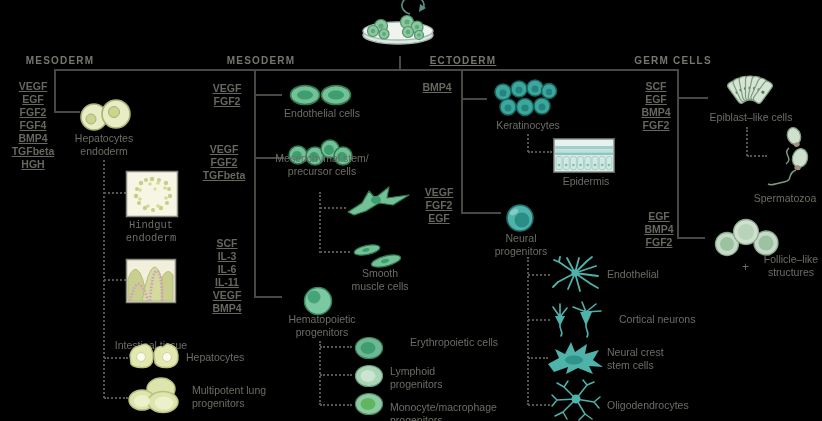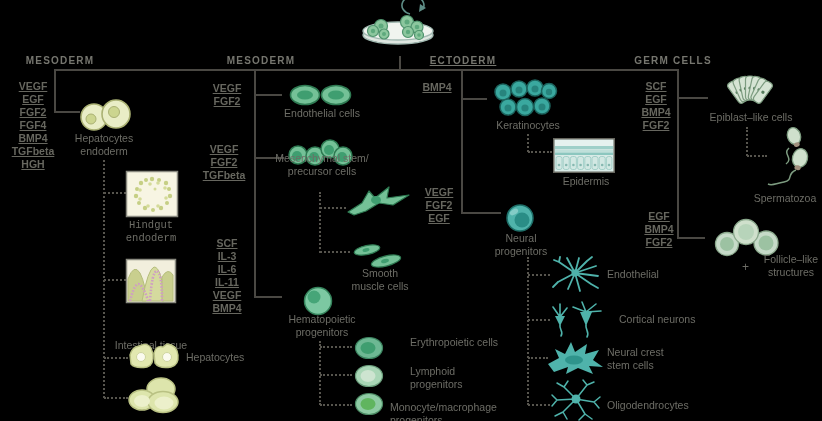--- a/index.html
+++ b/index.html
@@ -160,20 +160,21 @@
   </svg>
   <div class="lbl" style="left:186px;top:351px;white-space:nowrap;">Hepatocytes</div>
 
   <svg style="left:126px;top:376px" width="56" height="38" viewBox="0 0 56 38">
     <ellipse cx="35" cy="13" rx="14" ry="11" fill="#dde5ac" stroke="#b9c183" stroke-width="1.5"></ellipse>
     <ellipse cx="16" cy="24" rx="13" ry="10" fill="#dde5ac" stroke="#b9c183" stroke-width="1.5"></ellipse>
     <ellipse cx="37" cy="26" rx="15" ry="10.5" fill="#dde5ac" stroke="#b9c183" stroke-width="1.5"></ellipse>
     <ellipse cx="16" cy="25" rx="8" ry="6" fill="#ecf0cb"></ellipse>
     <ellipse cx="38" cy="27" rx="9.5" ry="6.5" fill="#ecf0cb"></ellipse>
   </svg>
+  <div class="lbl" style="left:192px;top:384px;width:92px;">Multipotent lung progenitors</div>
 
   <div class="factors" style="left:204px;top:82px;width:46px;">
     <span>VEGF</span>
     <span>FGF2</span>
   </div>
   <svg style="left:289px;top:83px" width="64" height="24" viewBox="0 0 64 24">
     <ellipse cx="16" cy="12" rx="14.5" ry="9.5" fill="#74c197" stroke="#2e7a52" stroke-width="1.6"></ellipse>
     <ellipse cx="47" cy="12" rx="14.5" ry="9.5" fill="#74c197" stroke="#2e7a52" stroke-width="1.6"></ellipse>
     <ellipse cx="16" cy="12" rx="8" ry="4.5" fill="#3f9e70"></ellipse>
     <ellipse cx="47" cy="12" rx="8" ry="4.5" fill="#3f9e70"></ellipse>
@@ -229,21 +230,21 @@
   <svg style="left:354px;top:336px" width="30" height="24" viewBox="0 0 30 24">
     <ellipse cx="15" cy="12" rx="13.5" ry="10.5" fill="#6db893" stroke="#3d8561" stroke-width="1.2"></ellipse>
     <ellipse cx="14" cy="12" rx="7.5" ry="6" fill="#3f9e70"></ellipse>
   </svg>
   <div class="lbl" style="left:390px;top:336px;width:90px;margin-left:20px;">Erythropoietic cells</div>
 
   <svg style="left:354px;top:364px" width="30" height="24" viewBox="0 0 30 24">
     <ellipse cx="15" cy="12" rx="13.5" ry="10.5" fill="#a9d6b6" stroke="#6a9e7c" stroke-width="1.2"></ellipse>
     <ellipse cx="14" cy="12" rx="7.5" ry="6" fill="#cde4d0"></ellipse>
   </svg>
-  <div class="lbl" style="left:390px;top:365px;width:80px;margin-left:20px;">Lymphoid progenitors</div>
+  <div class="lbl" style="left:390px;top:365px;width:80px;">Lymphoid progenitors</div>
 
   <svg style="left:354px;top:392px" width="30" height="24" viewBox="0 0 30 24">
     <ellipse cx="15" cy="12" rx="13.5" ry="10.5" fill="#8ecba4" stroke="#4c8a64" stroke-width="1.2"></ellipse>
     <ellipse cx="14" cy="12" rx="7.5" ry="6" fill="#60b55f"></ellipse>
   </svg>
   <div class="lbl" style="left:390px;top:393px;width:135px;margin-top:8px;">Monocyte/macrophage progenitors</div>
 
   <div class="factors" style="left:418px;top:81px;width:38px;">
     <span>BMP4</span>
   </div>

